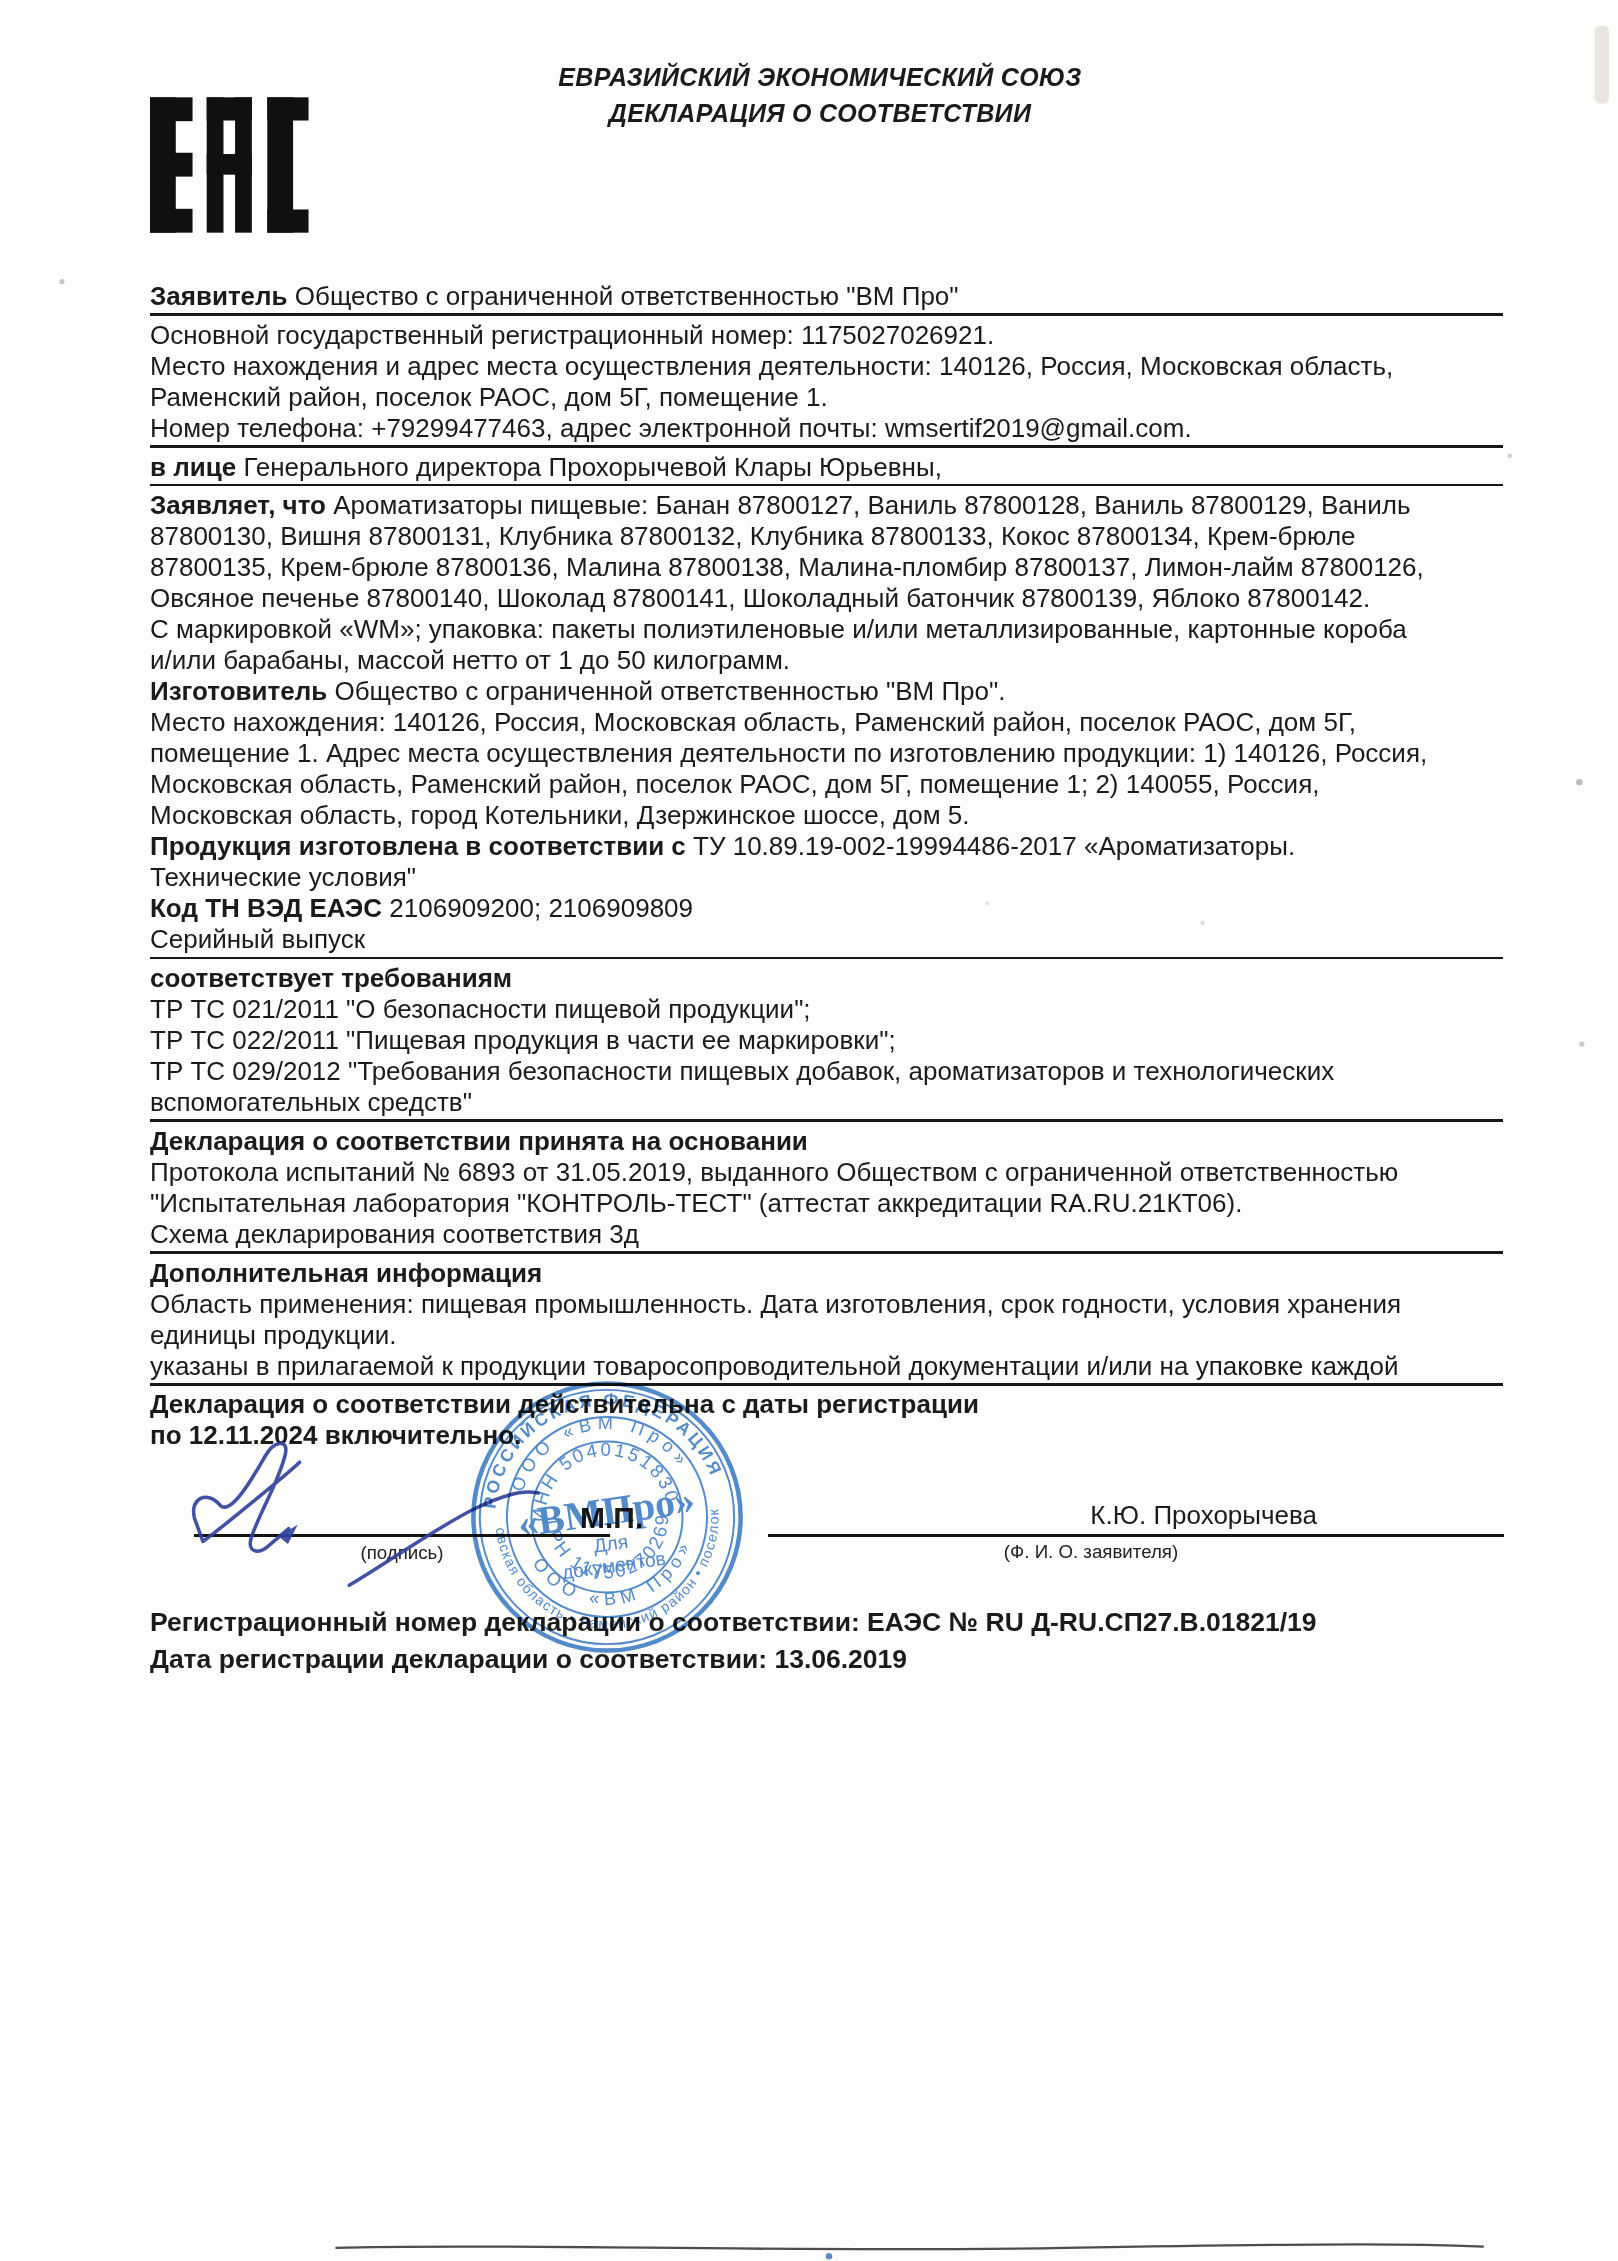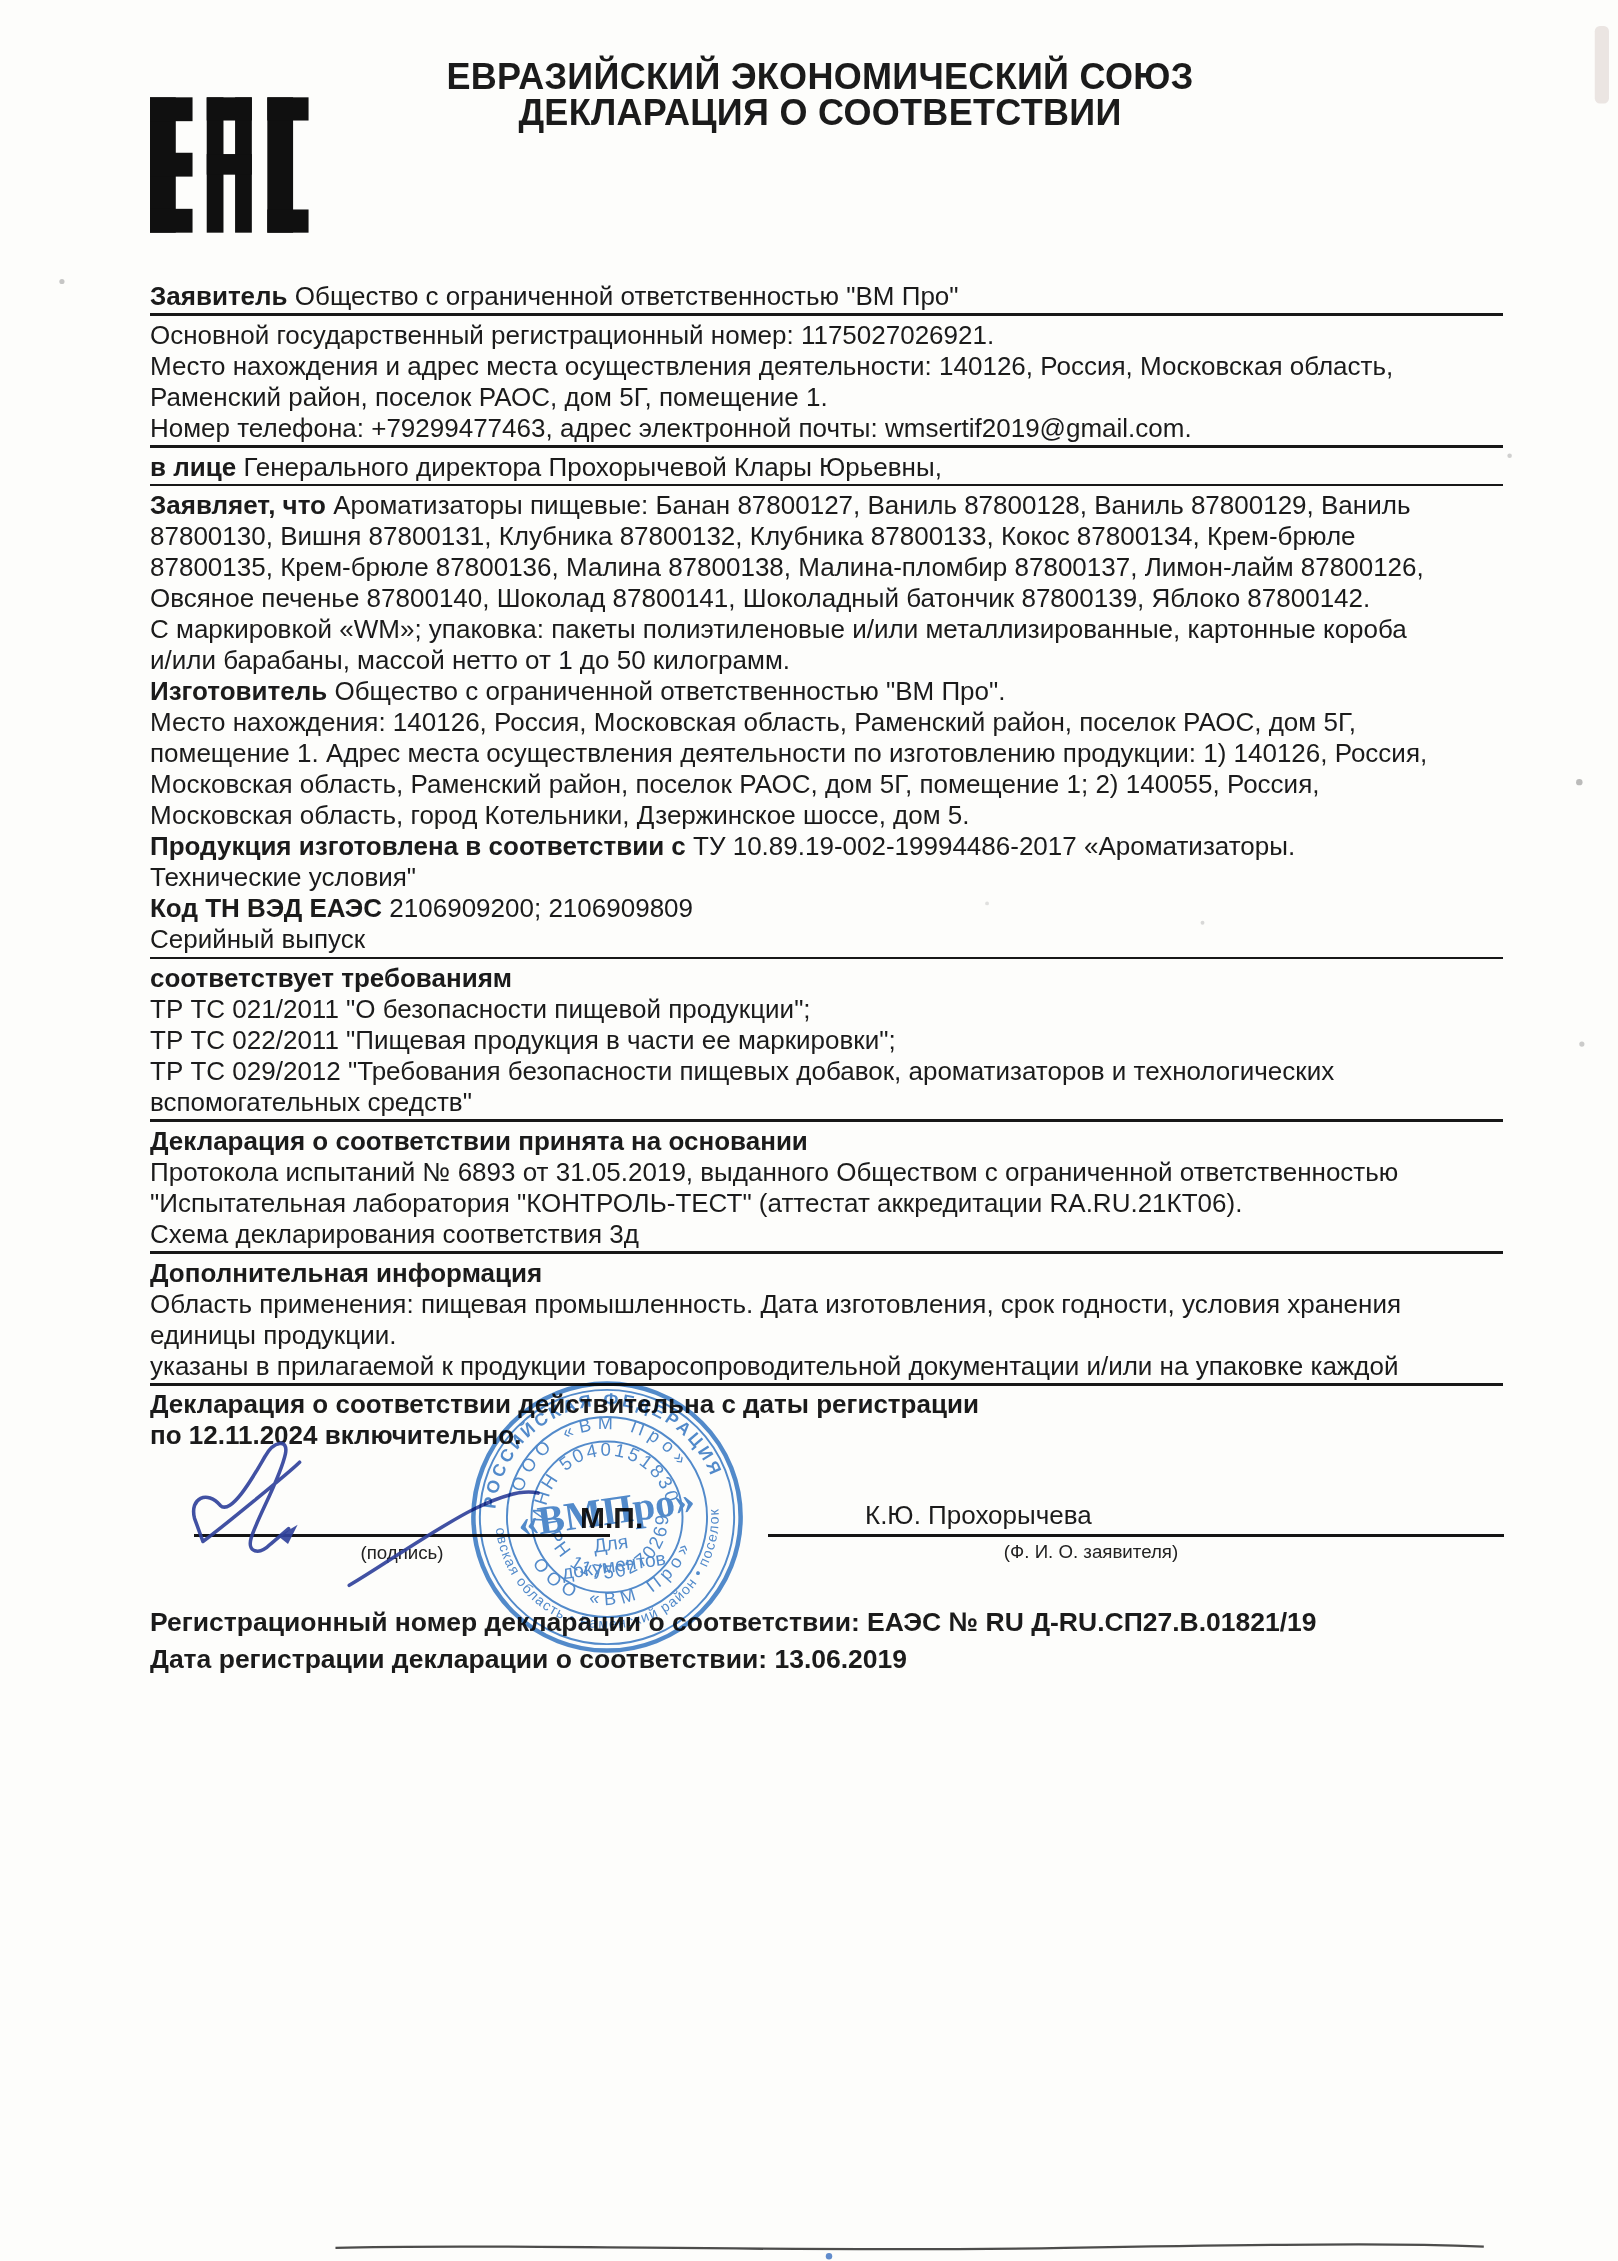--- a/index.html
+++ b/index.html
@@ -8,40 +8,40 @@
     --text:#1b1b1b;
   }
   html,body{margin:0;padding:0;background:#ffffff;}
   .page{
     position:relative;width:1618px;height:2261px;background:#fdfdfb;overflow:hidden;
     font-family:"Liberation Sans",sans-serif;color:var(--text);
   }
   
   .title{
     position:absolute;top:59px;left:336px;width:968px;text-align:center;
-    font-weight:700;font-size:36px;line-height:36px;letter-spacing:0.3px;
+    font-weight:700;font-size:25px;line-height:36px;letter-spacing:0.3px;font-style:italic;
   }
   .eac-logo{position:absolute;left:150px;top:97px;}
   .eac-logo rect{fill:#101010;}
   
   .content{
     position:absolute;left:150px;top:281px;width:1353px;
     font-size:26px;line-height:31px;
   }
   .content .line{white-space:nowrap;}
   .b{font-weight:700;}
   .sect{height:2.6px;background:#181818;margin:1.3px 0 3.9px 0;}
   
   .sig-line{position:absolute;height:2.6px;background:#141414;}
   .sig-line.left{left:194px;top:1534px;width:416px;}
   .sig-line.right{left:768px;top:1534px;width:736px;}
   .caption{position:absolute;font-size:18.7px;color:#222;text-align:center;}
   .caption.sign{left:194px;top:1542px;width:416px;}
   .caption.fio{left:865px;top:1541px;width:452px;}
-  .applicant{position:absolute;left:865px;top:1500px;width:452px;text-align:left;font-size:26px;}
+  .applicant{position:absolute;left:865px;top:1500px;width:452px;text-align:right;font-size:26px;}
   .mp{position:absolute;left:580px;top:1501px;font-size:30px;font-weight:700;z-index:4;}
   
   .stamp{position:absolute;left:465px;top:1375px;mix-blend-mode:multiply;opacity:.9;filter:blur(0.3px);z-index:5;}
   .ring{fill:none;stroke:var(--stamp-ink);stroke-width:3;}
   .ring.thick{stroke-width:7;}
   .st-t{fill:var(--stamp-ink);font-family:"Liberation Sans",sans-serif;}
   .st-outer{font-size:27px;letter-spacing:5px;font-weight:700;}
   .st-outer-b{font-size:22px;letter-spacing:2px;font-weight:400;}
   .st-mid{font-size:28px;letter-spacing:9px;}
   .st-inner{font-size:29px;letter-spacing:4px;}

